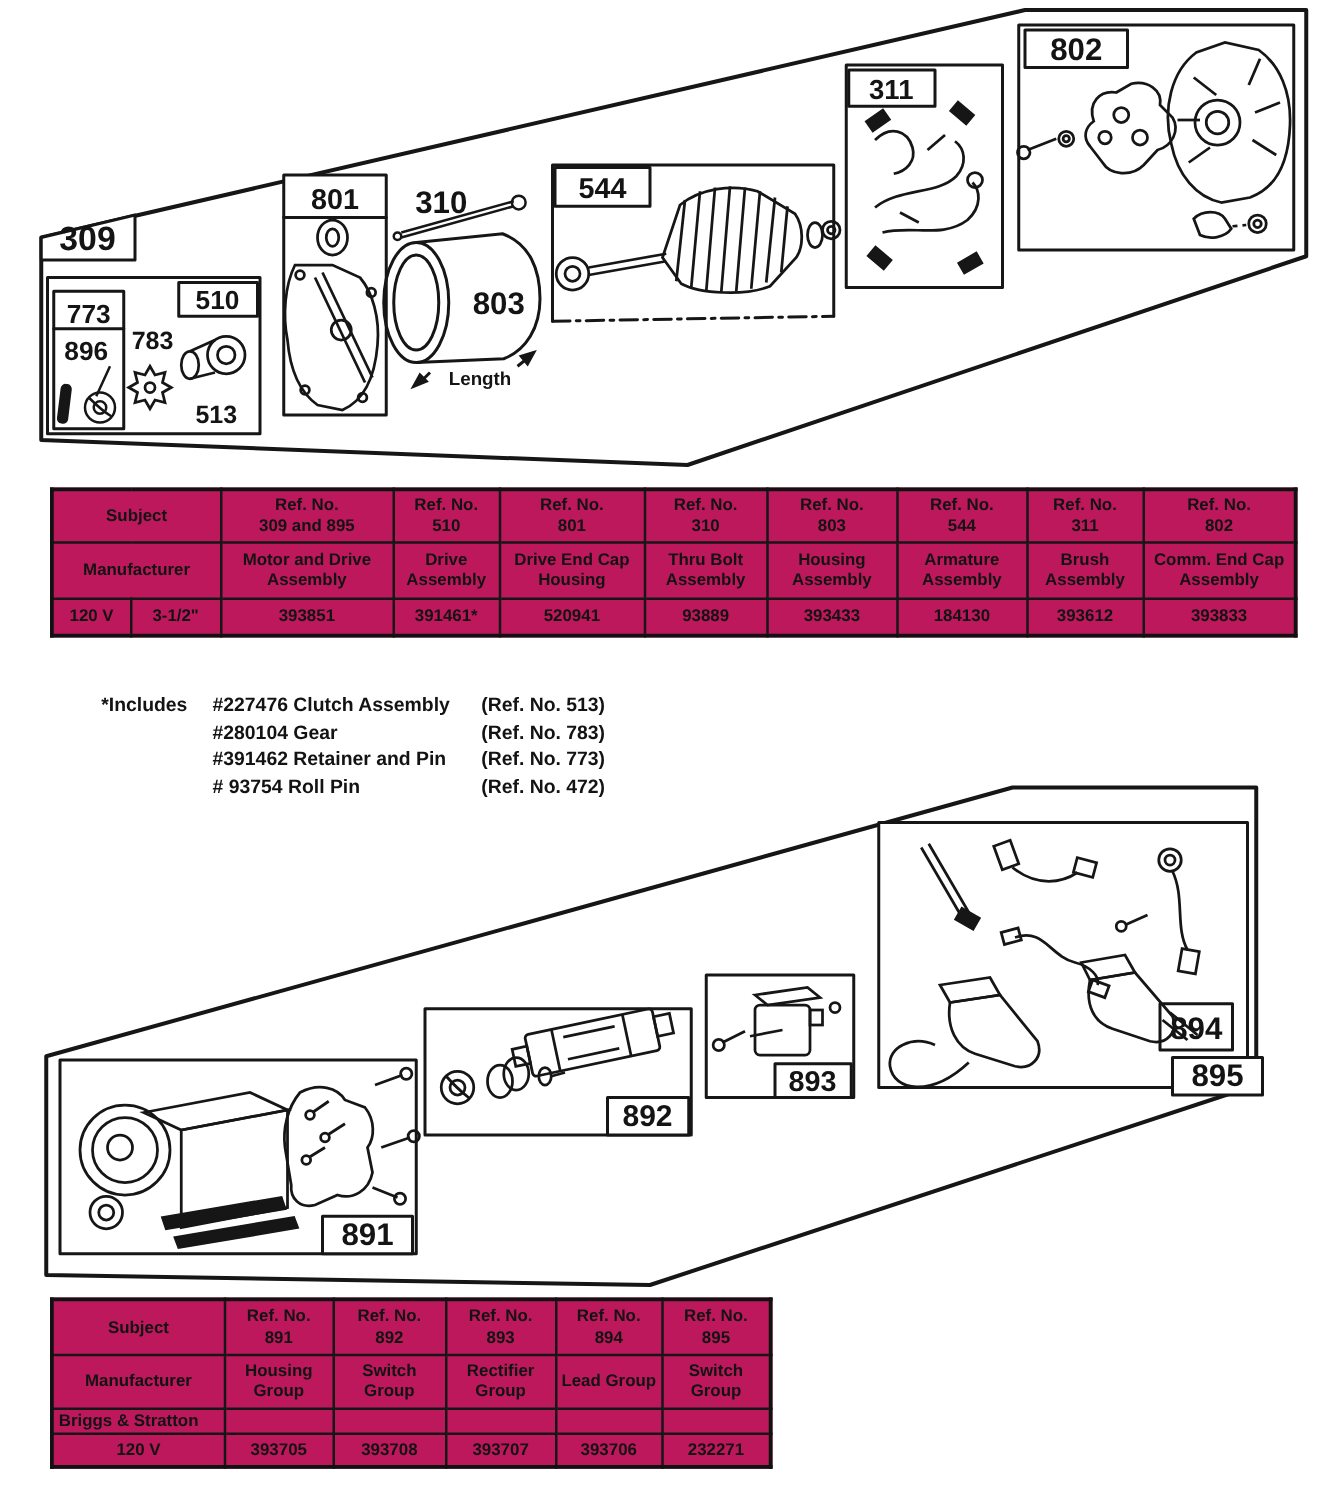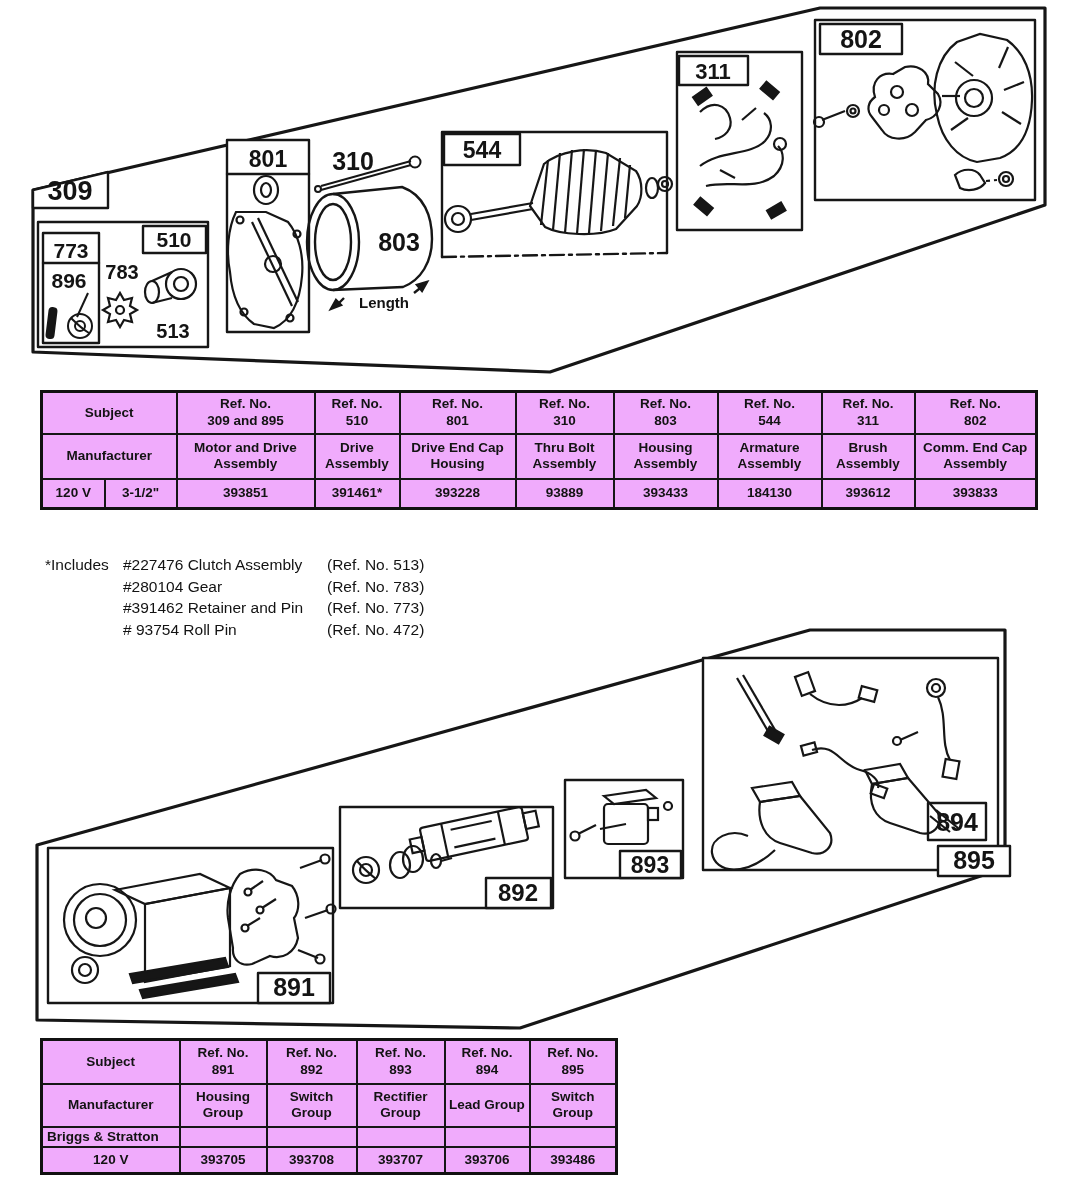--- a/index.html
+++ b/index.html
@@ -2,28 +2,28 @@
 <html><head>
 <meta charset="utf-8">
 <style>
   html,body{margin:0;padding:0;background:#ffffff;}
   .page{position:relative;width:1070px;height:1200px;background:#fff;
         font-family:"Liberation Sans",sans-serif;color:#131313;overflow:hidden;}
   .abs{position:absolute;}
   svg{display:block;}
   svg text{font-family:"Liberation Sans",sans-serif;font-weight:700;fill:#141414;}
   
-  table{border-collapse:collapse;table-layout:fixed;background:#f0abfc;}
+  table{border-collapse:collapse;table-layout:fixed;background:#be185d;}
   td{border:2.5px solid #161616;font-weight:700;text-align:center;vertical-align:middle;
      padding:1px 3px;font-size:13.5px;line-height:1.22;color:#131313;}
   .t1 table,.t2 table{border:3px solid #111;}
   .t2 td.leftcell{text-align:left;padding-left:4px;}
   
-  .fn{display:grid;grid-template-columns:78px 204px auto;column-gap:0;
-      font-weight:400;font-size:15.5px;line-height:21.5px;white-space:nowrap;}
+  .fn{display:grid;grid-template-columns:78px 204px auto;column-gap:11px;
+      font-weight:700;font-size:15.5px;line-height:21.5px;white-space:nowrap;margin-left:36px;}
 </style>
 </head>
 <body>
 
 <div class="page">
 
   <svg class="abs" style="top:0;left:0" width="1070" height="385" viewBox="0 0 1070 385">
     <g stroke="#161616" fill="none" stroke-width="2.4" stroke-linejoin="round" stroke-linecap="round">
 
       <polygon points="33,190 820,8 1045,8 1045,205 550,372 33,352" stroke-width="3.2"></polygon>
@@ -232,21 +232,21 @@
         <td>Housing Assembly</td>
         <td>Armature Assembly</td>
         <td>Brush Assembly</td>
         <td>Comm. End Cap Assembly</td>
       </tr>
       <tr style="height:30px">
         <td>120 V</td>
         <td>3-1/2"</td>
         <td>393851</td>
         <td>391461*</td>
-        <td>393228</td>
+        <td>520941</td>
         <td>93889</td>
         <td>393433</td>
         <td>184130</td>
         <td>393612</td>
         <td>393833</td>
       </tr>
     </tbody>
       </table>
   </div>
 
@@ -414,19 +414,19 @@
         <td></td>
             <td></td>
         <td></td>
       </tr>
       <tr style="height:27px">
         <td>120 V</td>
         <td>393705</td>
         <td>393708</td>
         <td>393707</td>
         <td>393706</td>
-        <td>393486</td>
+        <td>232271</td>
       </tr>
     </tbody>
       </table>
   </div>
 
 </div>
 
 </body></html>

